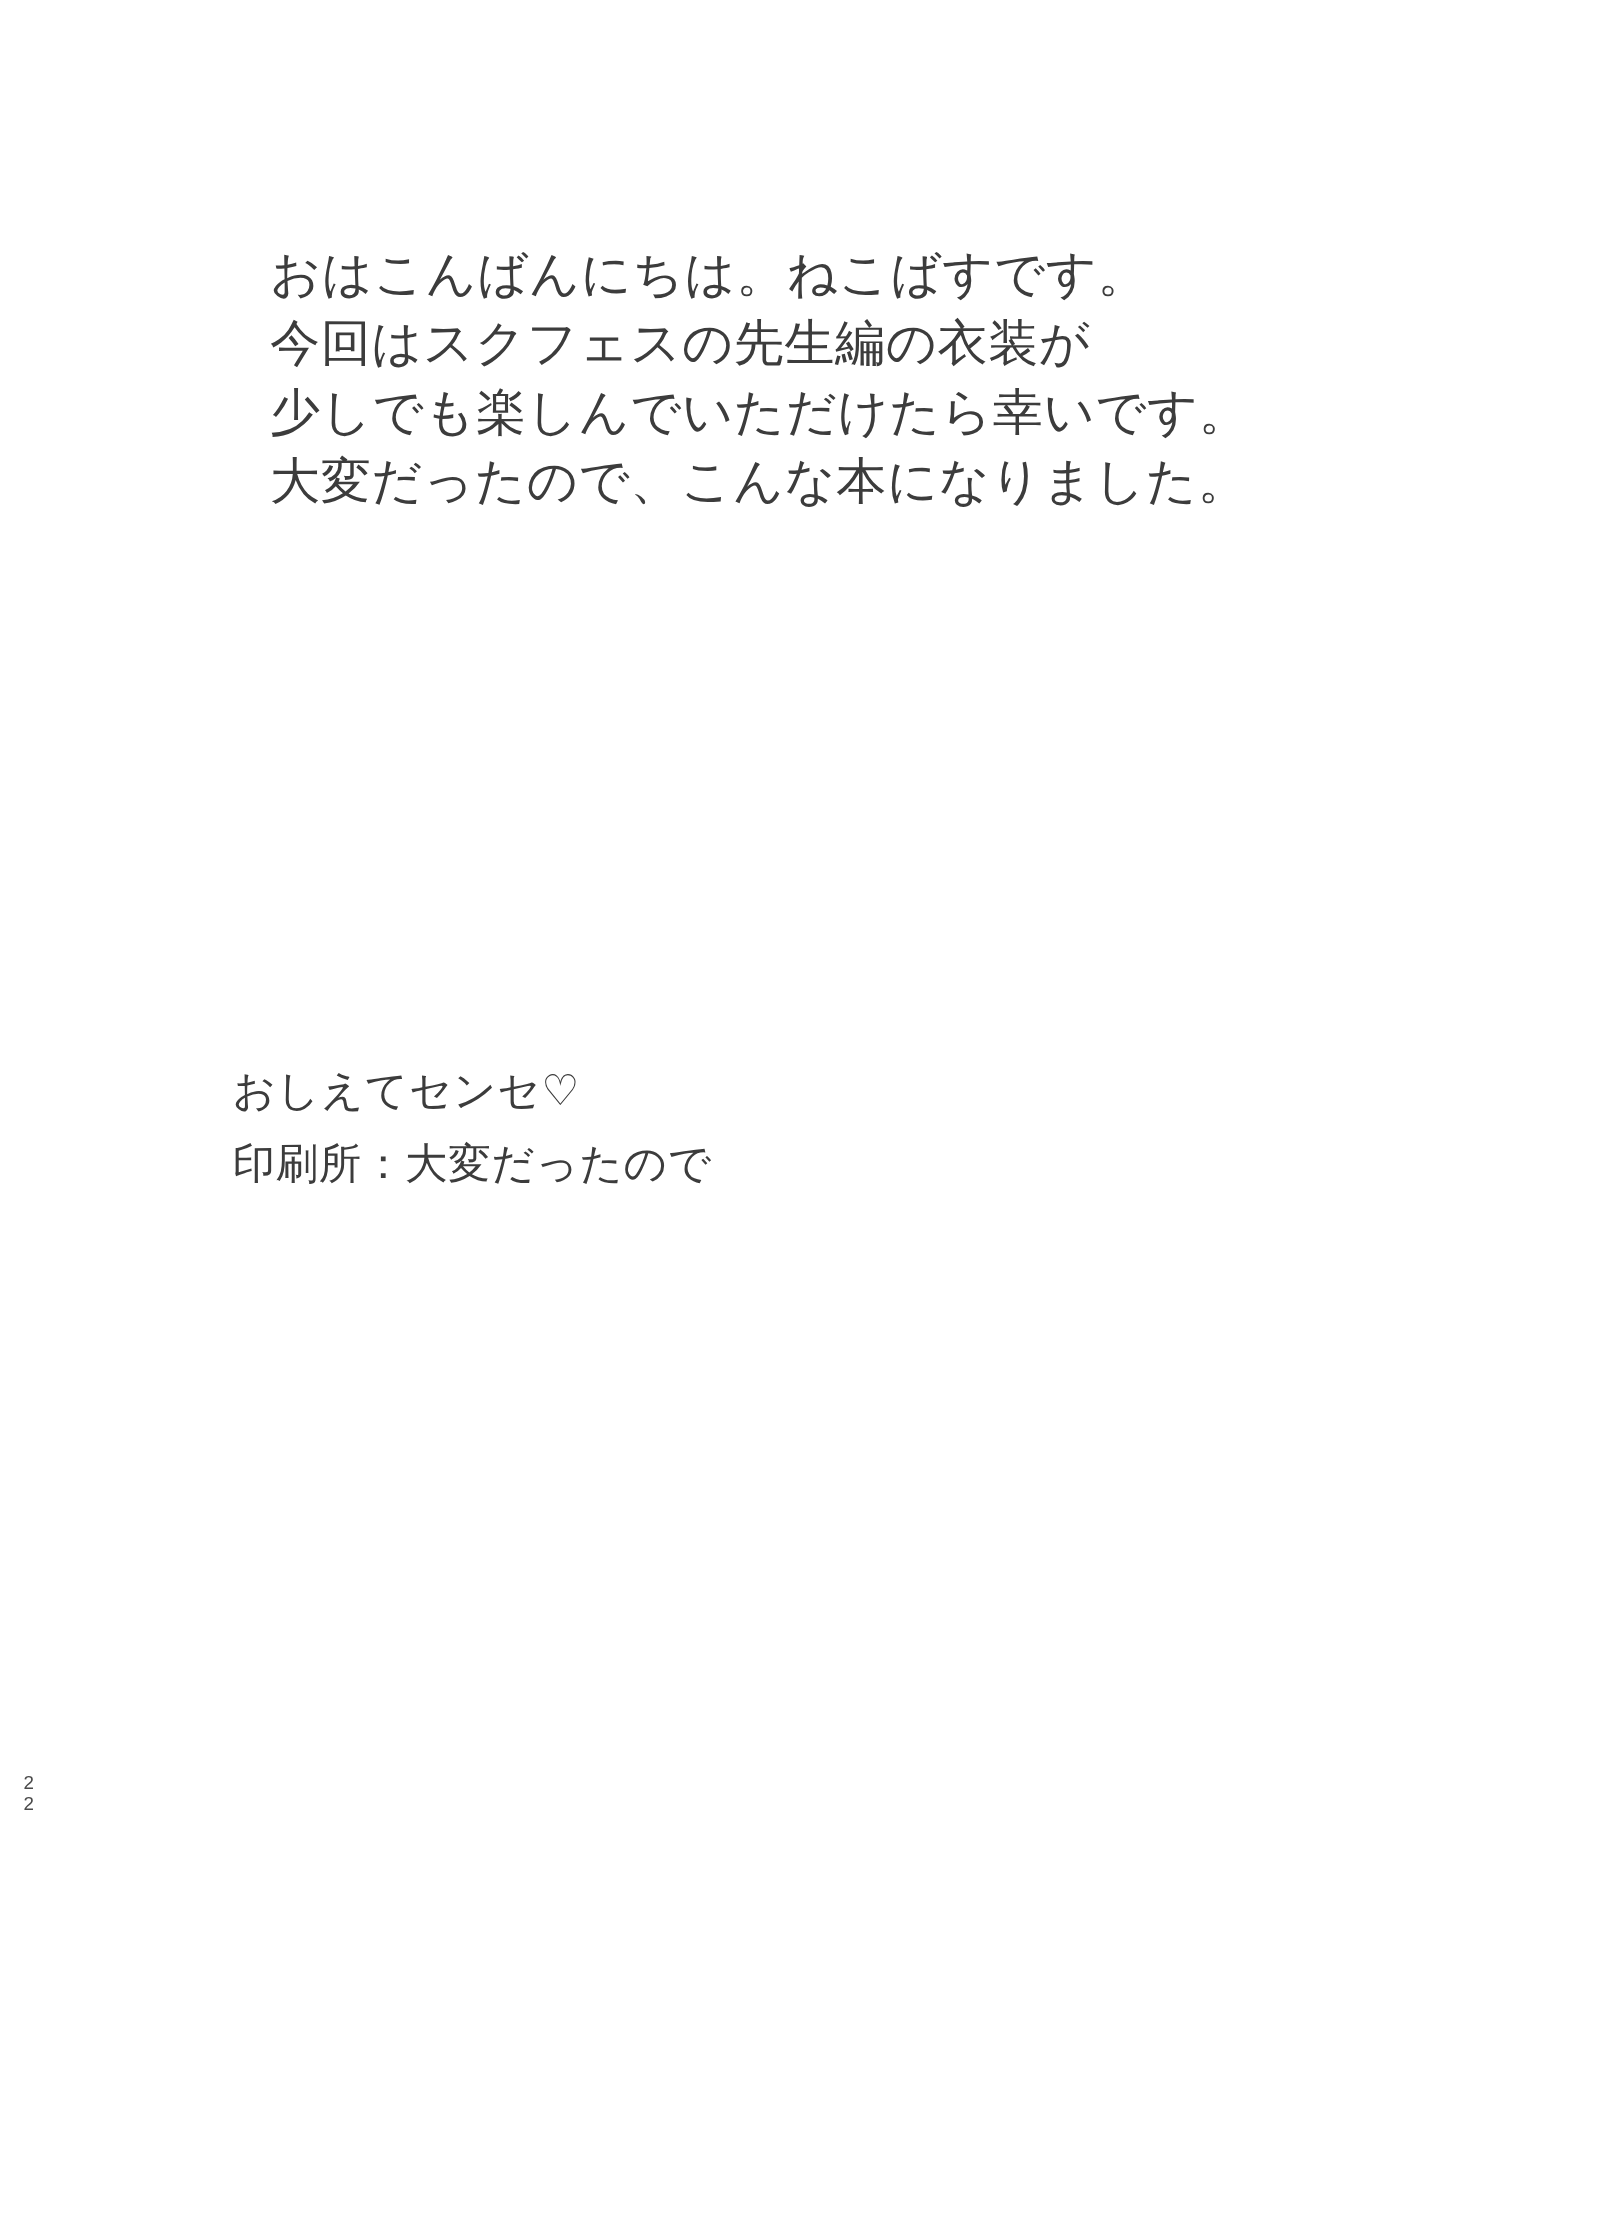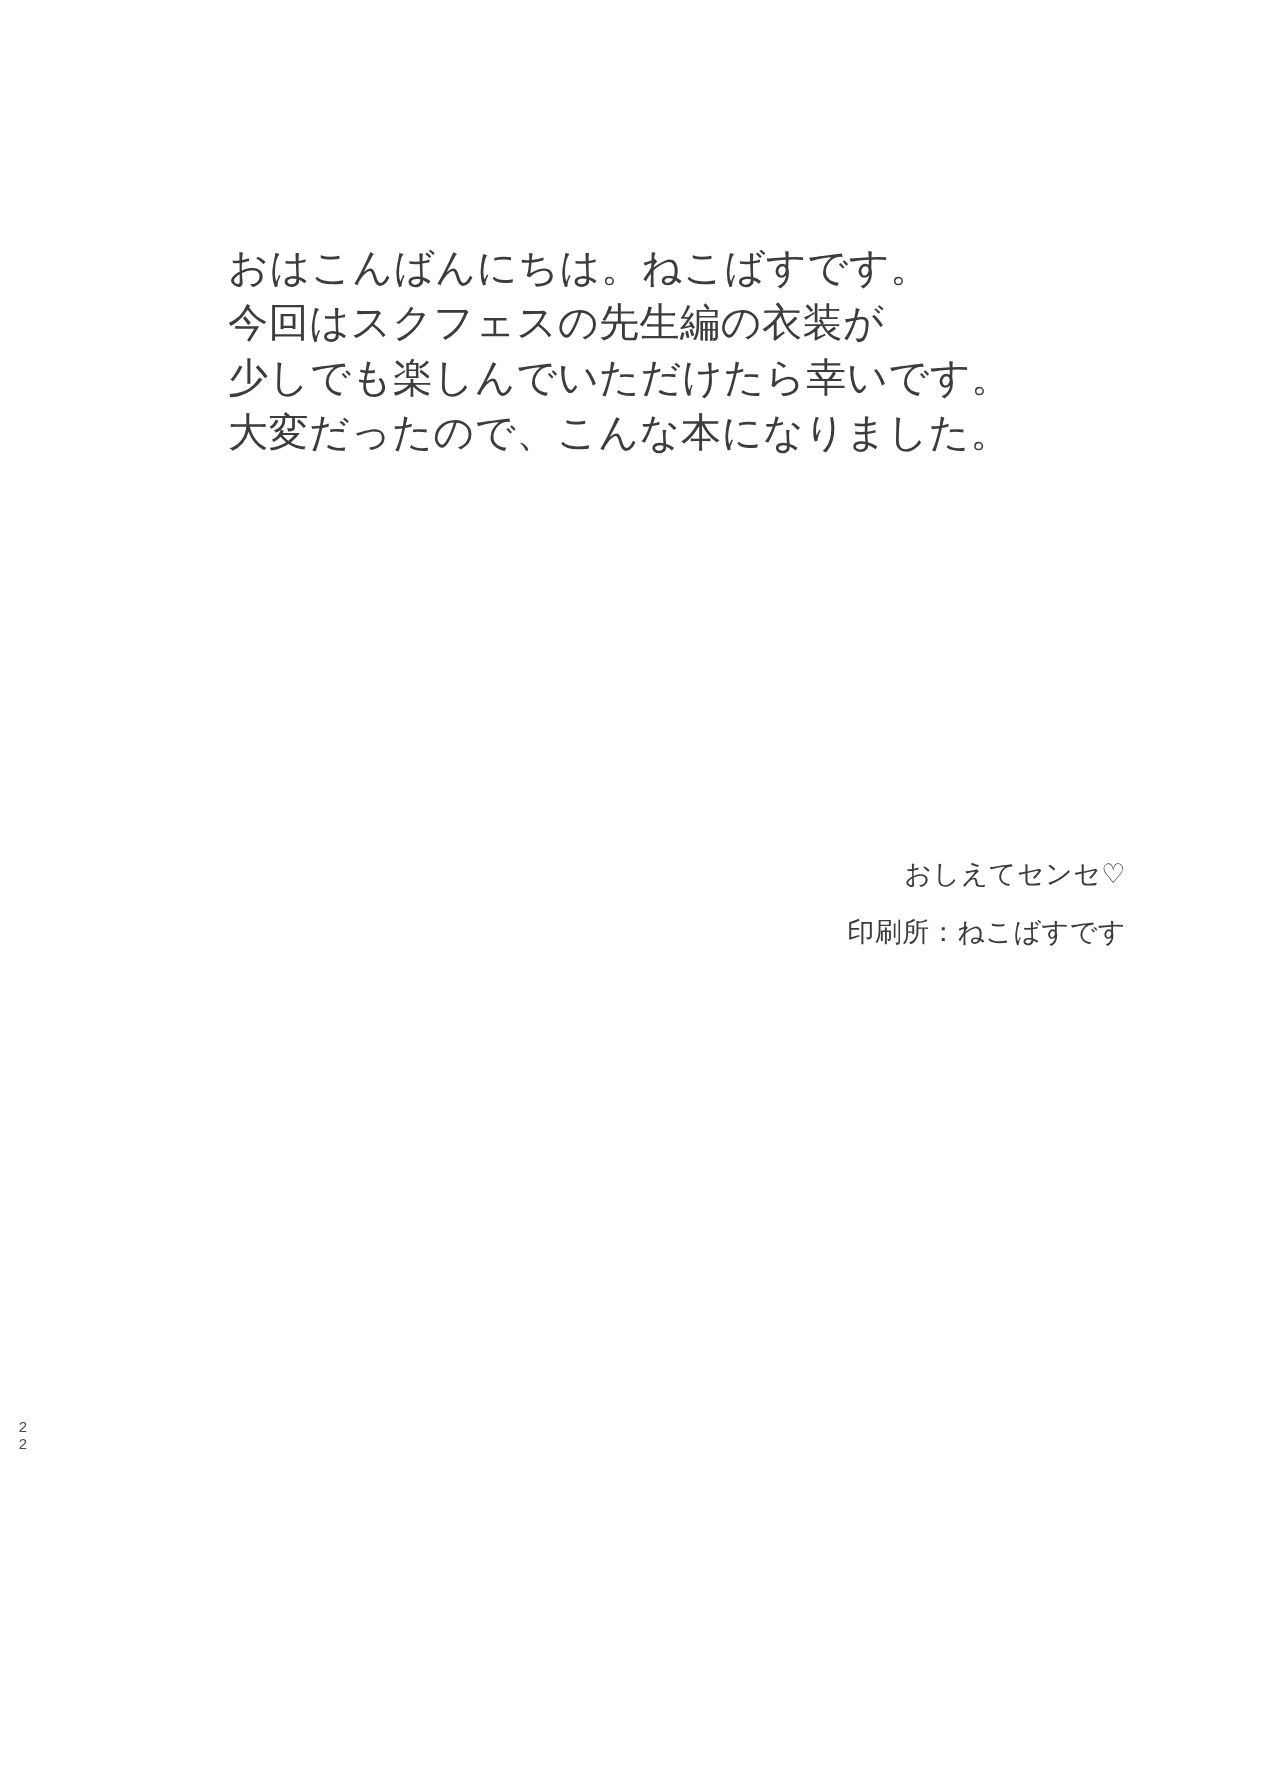--- a/index.html
+++ b/index.html
@@ -18,24 +18,23 @@
 
   .page {
     position: absolute;
     inset: 0;
     background: #ffffff;
   }
 
   
   .afterword {
     position: absolute;
-    left: 228px;
+    left: 216px;
     top: 192px;
     width: 880px;
-    margin-top: 48px;
   }
   .afterword .line {
     font-size: 40px;
     line-height: 55px;
     letter-spacing: 0.5px;
     color: #3c3c3c;
     white-space: nowrap;
   }
 
   
@@ -51,26 +50,25 @@
   }
 
   
   .colophon {
     position: absolute;
     left: 186px;
     top: 845px;
     width: 940px;
   }
   .colophon .line {
-    font-size: 27px;
+    font-size: 34px;
     line-height: 58px;
     letter-spacing: 0.5px;
     color: #3c3c3c;
     white-space: nowrap;
-    text-align: right;
   }
 
   
   .page-number {
     position: absolute;
     left: 14px;
     top: 1418px;
     font-size: 15px;
     line-height: 17px;
     color: #4a4a4a;
@@ -90,21 +88,21 @@
   <div class="afterword">
     <div class="line">おはこんばんにちは。ねこばすです。</div>
     <div class="line">今回はスクフェスの先生編の衣装が</div>
     <div class="line">少しでも楽しんでいただけたら幸いです。</div>
     <div class="line">大変だったので、こんな本になりました。</div>
   </div>
 
 
   <div class="colophon">
     <div class="line">おしえてセンセ♡</div>
-    <div class="line">印刷所：ねこばすです</div>
+    <div class="line">印刷所：大変だったので</div>
   </div>
 
   <div class="page-number">
     <span>2</span>
     <span>2</span>
   </div>
 
 </div>
 
 </body></html>

